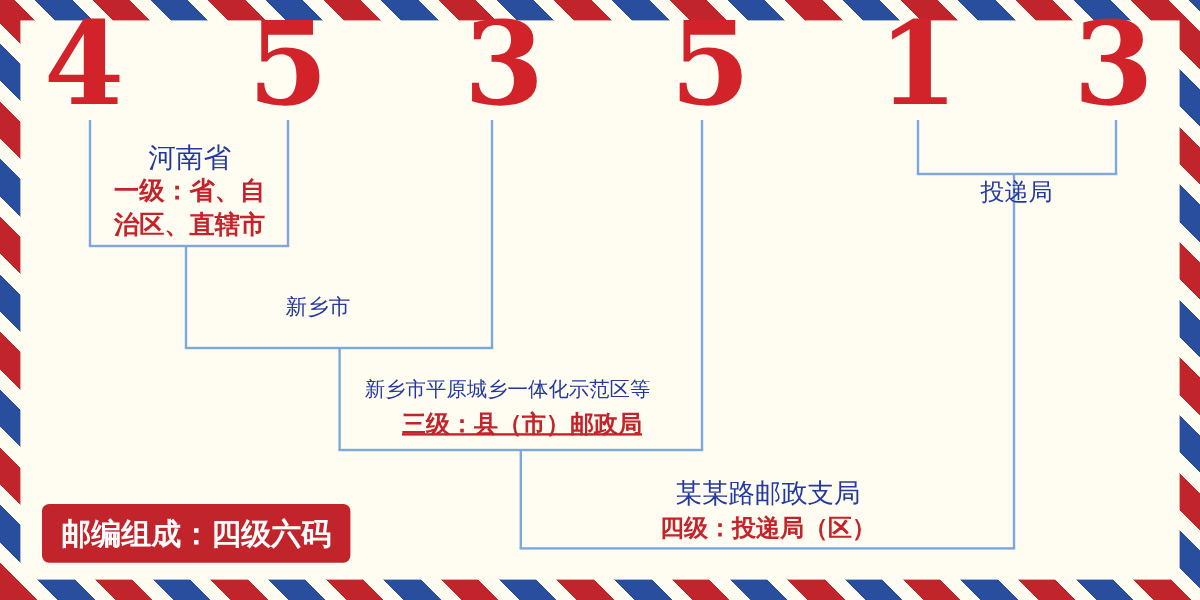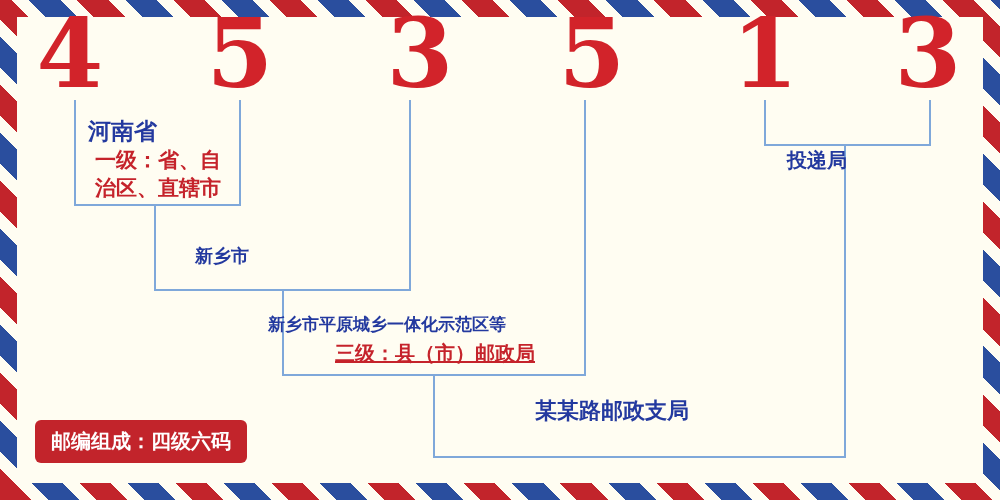--- a/index.html
+++ b/index.html
@@ -45,21 +45,22 @@
   .vline, .hline {
     position: absolute;
     background: #7fa8da;
   }
   .vline { width: 2px; }
   .hline { height: 2px; }
 
   .lv-name {
     position: absolute;
     color: #23399f;
-    font-weight: bold;
+    font-weight: normal;
+    text-align: center;
   }
   .lv-desc {
     position: absolute;
     color: #c5232b;
     font-weight: bold;
     text-align: center;
     white-space: pre-line;
   }
 
   .name1 { left: 88px;  top: 116px; width: 140px; font-size: 23px; }
@@ -76,21 +77,21 @@
 
   .name5 { left: 787px; top: 110px; width: 120px; font-size: 20px; margin-top: 37px; }
 
   .badge {
     position: absolute;
     left: 35px;
     top: 420px;
     background: #c2242b;
     color: #ffffff;
     font-weight: bold;
-    font-size: 20px;
+    font-size: 25px;
     padding: 8px 16px;
     border-radius: 6px;
   }
 </style>
 </head>
 <body>
 
 <div class="canvas">
   <div class="inner"></div>
 
@@ -124,17 +125,18 @@
   <div class="lv-name name1">河南省</div>
   <div class="lv-desc desc1">一级：省、自
 治区、直辖市</div>
 
   <div class="lv-name name2">新乡市</div>
 
   <div class="lv-name name3">新乡市平原城乡一体化示范区等</div>
   <div class="lv-desc desc3">三级：县（市）邮政局</div>
 
   <div class="lv-name name4">某某路邮政支局</div>
+  <div class="lv-desc desc4">四级：投递局（区）</div>
 
   <div class="lv-name name5">投递局</div>
 
   <div class="badge">邮编组成：四级六码</div>
 </div>
 
 </body></html>

